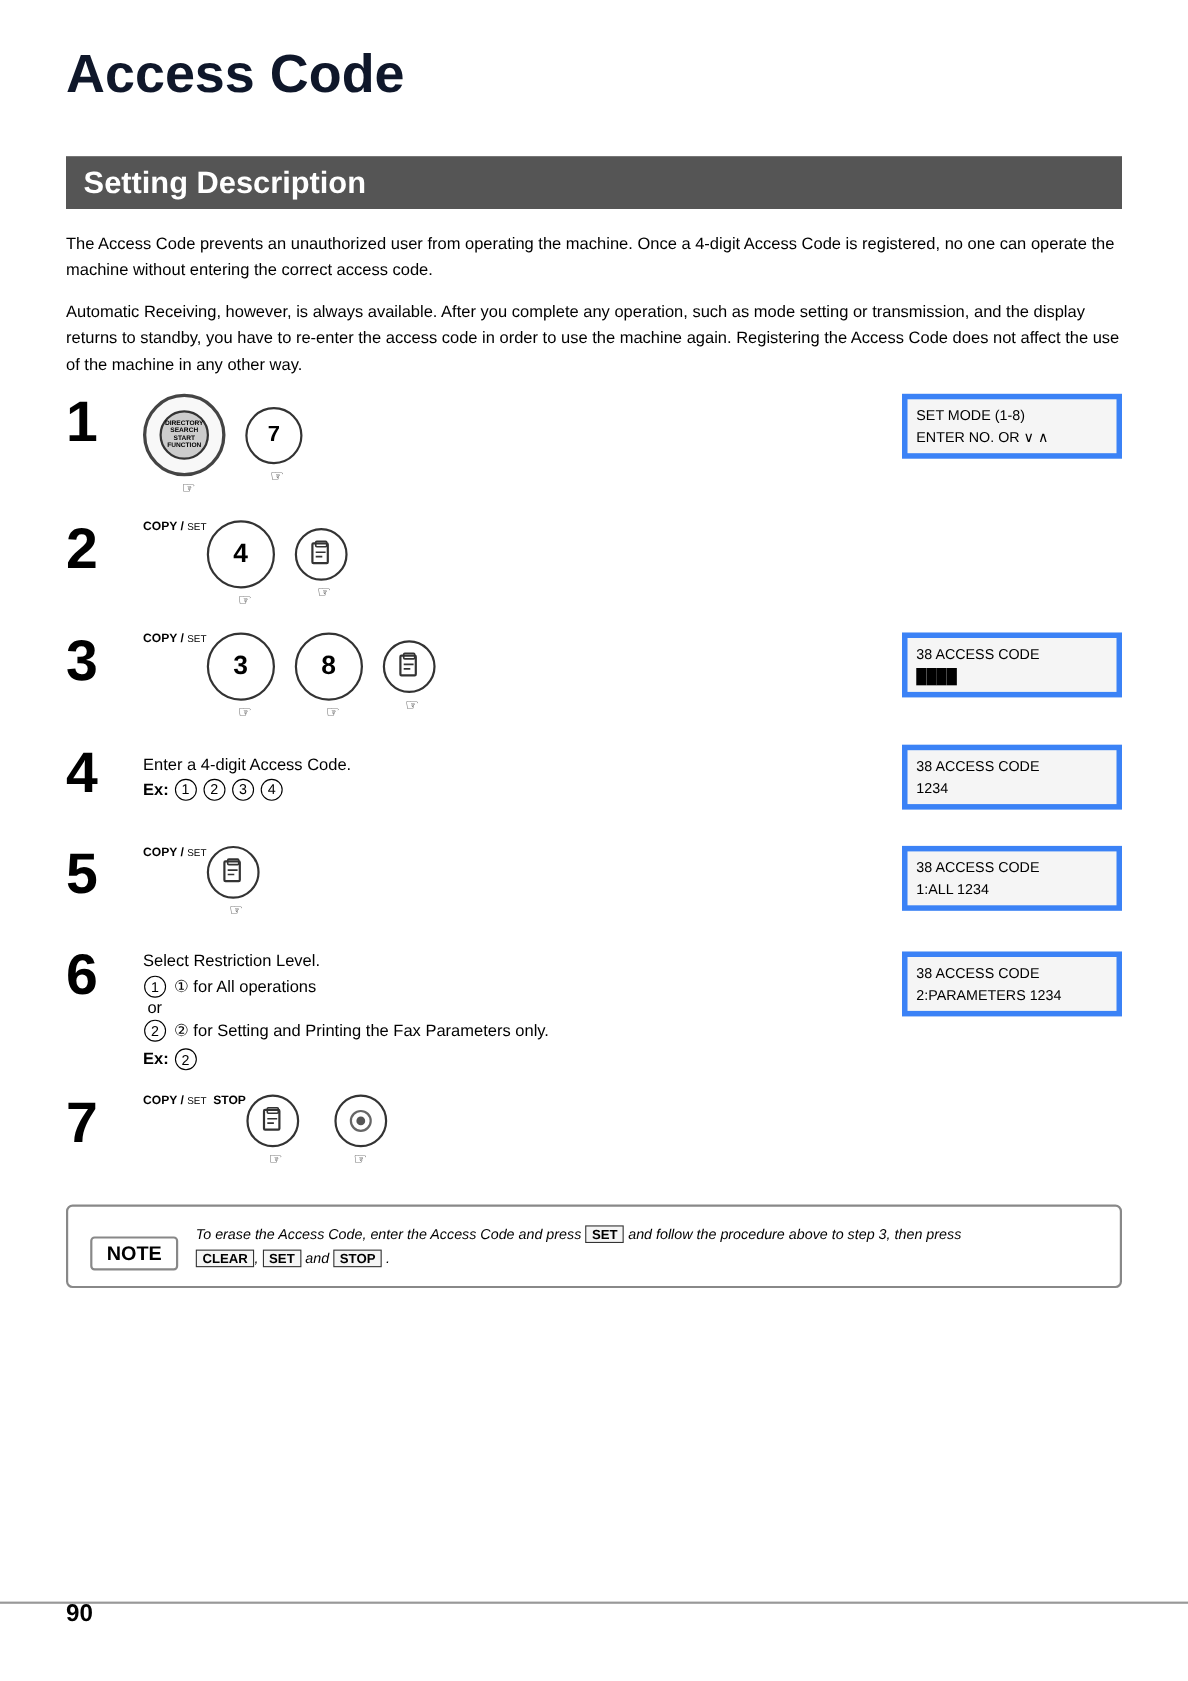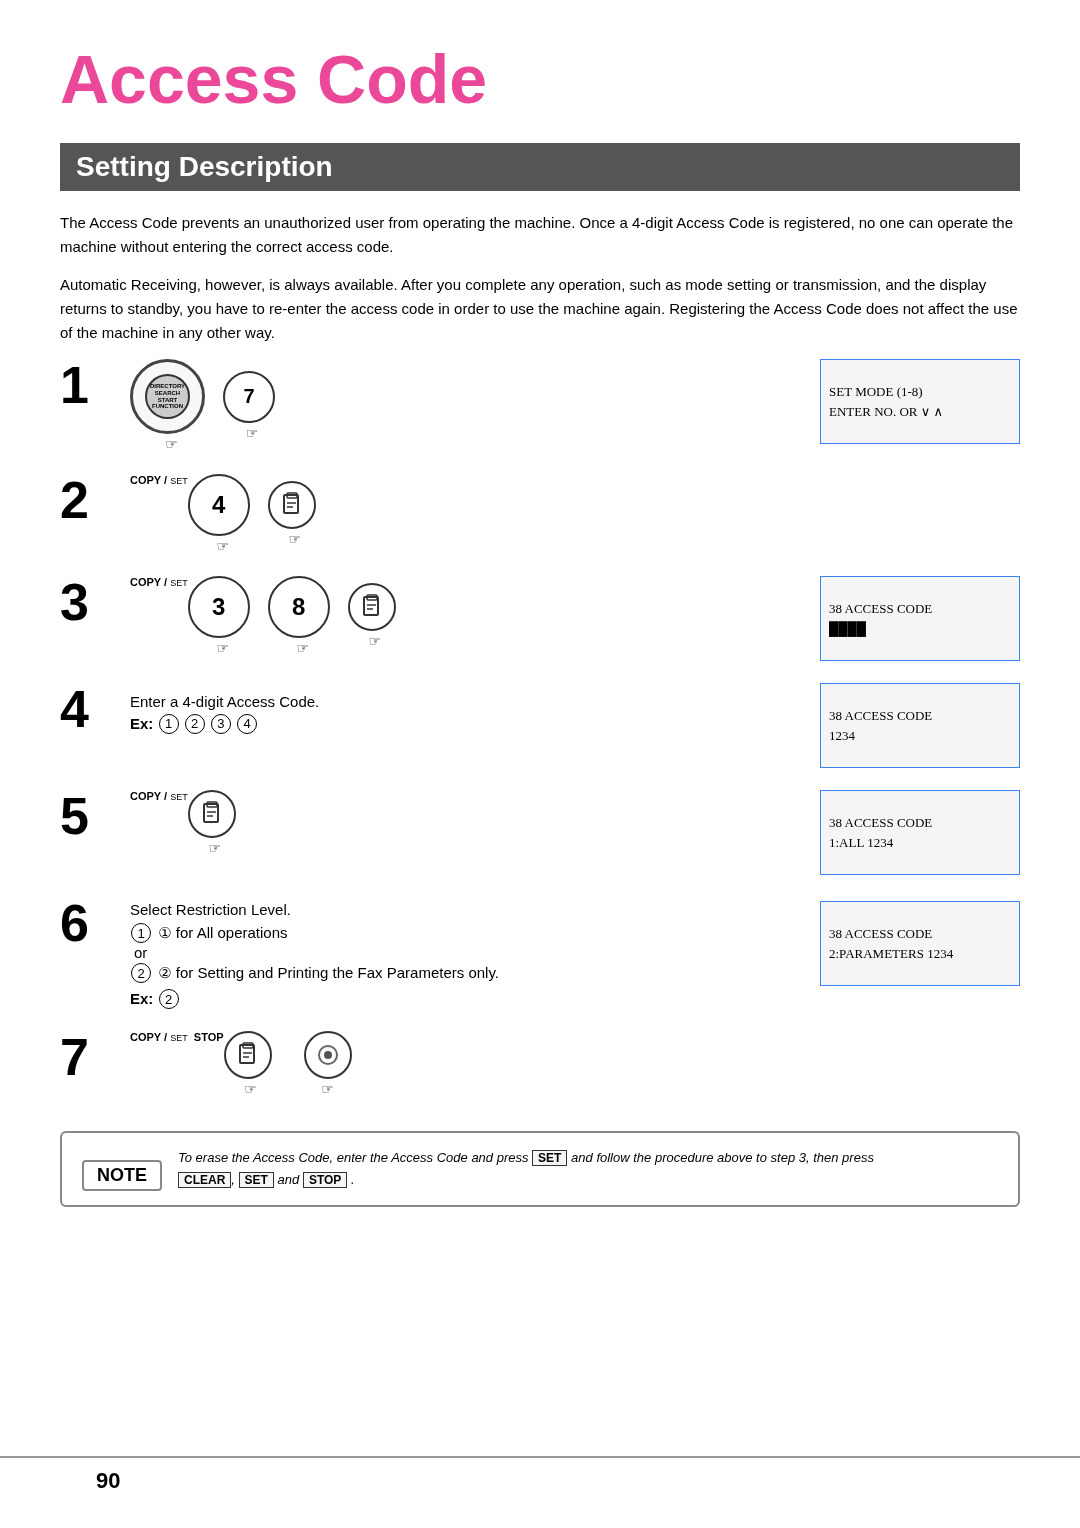--- a/index.html
+++ b/index.html
@@ -11,24 +11,24 @@
       position: relative;
       color: #000;
     }
     .page {
       width: 1080px;
       min-height: 1528px;
       padding: 40px 60px 40px 60px;
       position: relative;
     }
     .page-title {
-      font-size: 68px;
-      font-weight: bold;
-      color: #ec4899;
-      margin-bottom: 25px;
+      font-size: 49px;
+      font-weight: bold;
+      color: #0f172a;
+      margin-bottom: 46px;
       font-family: Arial, sans-serif;
     }
     .section-header {
       background: #555;
       color: #fff;
       font-size: 28px;
       font-weight: bold;
       padding: 8px 16px;
       margin-bottom: 20px;
     }
@@ -62,25 +62,25 @@
       min-height: 60px;
     }
     .step-right {
       width: 260px;
       min-width: 260px;
       display: flex;
       align-items: center;
       justify-content: flex-end;
     }
     .lcd-box {
-      border: 1px solid #3b82f6;
+      border: 5px solid #3b82f6;
       background: #f5f5f5;
-      font-family: Liberation Serif, serif;
+      font-family: Liberation Sans, sans-serif;
       font-size: 13px;
-      padding: 22px 8px;
+      padding: 5px 8px;
       min-width: 200px;
       max-width: 230px;
       line-height: 1.5;
     }
     
     .btn-circle {
       width: 52px;
       height: 52px;
       border-radius: 50%;
       border: 2px solid #333;
@@ -216,25 +216,24 @@
     .note-text .key-box {
       border: 1px solid #333;
       padding: 0 5px;
       font-style: normal;
       font-weight: bold;
       background: #f5f5f5;
       font-size: 12px;
     }
     .page-number {
       position: absolute;
-      bottom: 34px;
+      bottom: 48px;
       left: 60px;
       font-size: 22px;
       font-weight: bold;
-      margin-left: 36px;
     }
     .bottom-line {
       position: absolute;
       bottom: 70px;
       left: 0;
       right: 0;
       height: 2px;
       background: #999;
     }
     .step-text-content {

